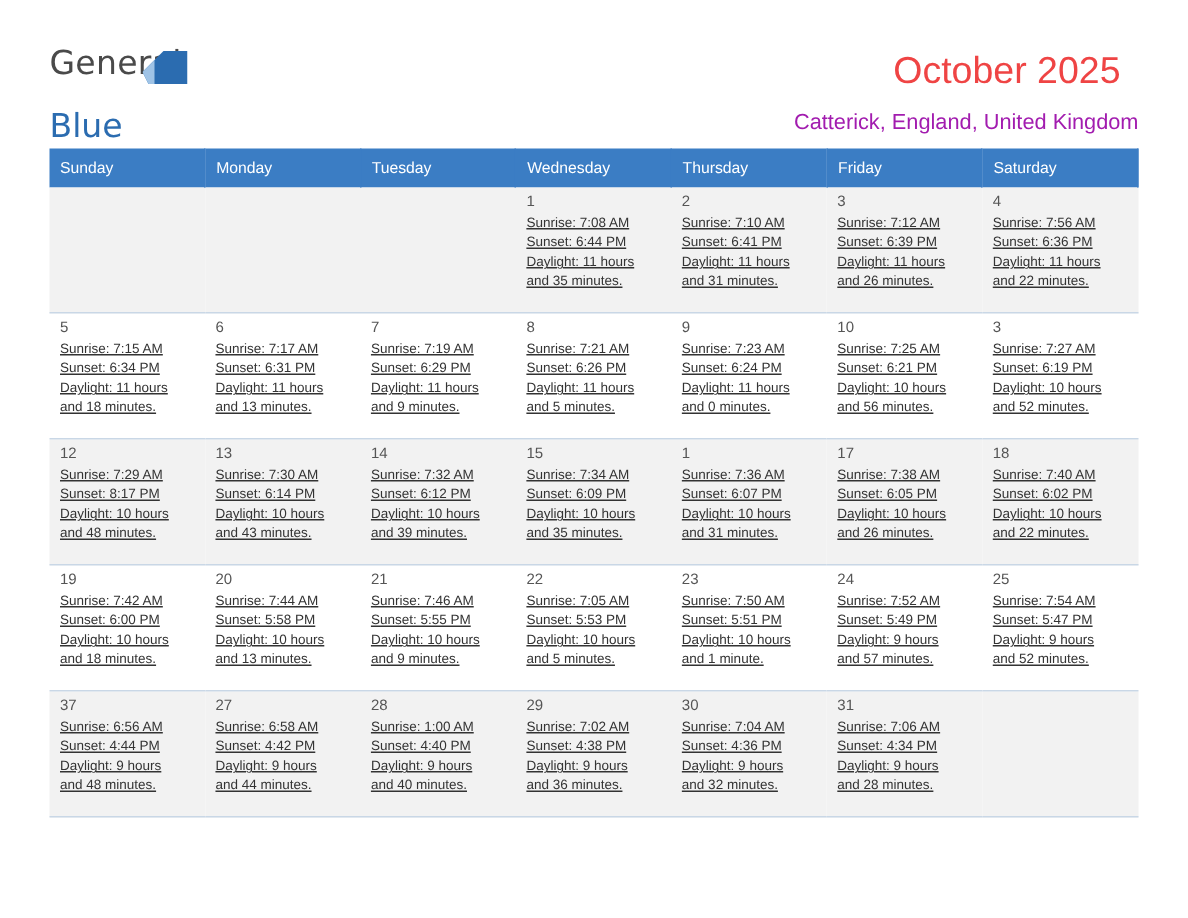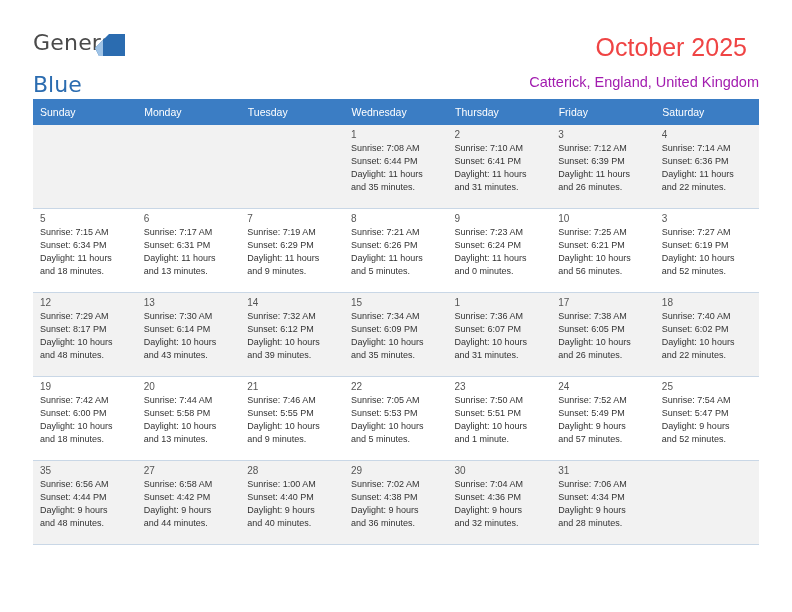--- a/index.html
+++ b/index.html
@@ -99,20 +99,21 @@
     background: #ffffff;
   }
   .daynum {
     font-size: 10px;
     color: #555555;
     display: block;
     margin-bottom: 1px;
   }
   .info {
     white-space: pre-line;
+    text-decoration: underline;
   }
 </style>
 </head>
 <body>
 
 <div class="page">
 
   <div class="header">
     <div class="logo">
       <span class="logo-general">General</span>
@@ -156,21 +157,21 @@
 Daylight: 11 hours
 and 35 minutes.</span></td>
         <td><span class="daynum">2</span><span class="info">Sunrise: 7:10 AM
 Sunset: 6:41 PM
 Daylight: 11 hours
 and 31 minutes.</span></td>
         <td><span class="daynum">3</span><span class="info">Sunrise: 7:12 AM
 Sunset: 6:39 PM
 Daylight: 11 hours
 and 26 minutes.</span></td>
-        <td><span class="daynum">4</span><span class="info">Sunrise: 7:14 AM
+        <td><span class="daynum">4</span><span class="info">Sunrise: 7:56 AM
 Sunset: 6:36 PM
 Daylight: 11 hours
 and 22 minutes.</span></td>
       </tr>
       <tr class="plain">
         <td><span class="daynum">5</span><span class="info">Sunrise: 7:15 AM
 Sunset: 6:34 PM
 Daylight: 11 hours
 and 18 minutes.</span></td>
         <td><span class="daynum">6</span><span class="info">Sunrise: 7:17 AM
@@ -252,21 +253,21 @@
         <td><span class="daynum">24</span><span class="info">Sunrise: 7:52 AM
 Sunset: 5:49 PM
 Daylight: 9 hours
 and 57 minutes.</span></td>
         <td><span class="daynum">25</span><span class="info">Sunrise: 7:54 AM
 Sunset: 5:47 PM
 Daylight: 9 hours
 and 52 minutes.</span></td>
       </tr>
       <tr class="shade">
-        <td><span class="daynum">35</span><span class="info">Sunrise: 6:56 AM
+        <td><span class="daynum">37</span><span class="info">Sunrise: 6:56 AM
 Sunset: 4:44 PM
 Daylight: 9 hours
 and 48 minutes.</span></td>
         <td><span class="daynum">27</span><span class="info">Sunrise: 6:58 AM
 Sunset: 4:42 PM
 Daylight: 9 hours
 and 44 minutes.</span></td>
         <td><span class="daynum">28</span><span class="info">Sunrise: 1:00 AM
 Sunset: 4:40 PM
 Daylight: 9 hours

